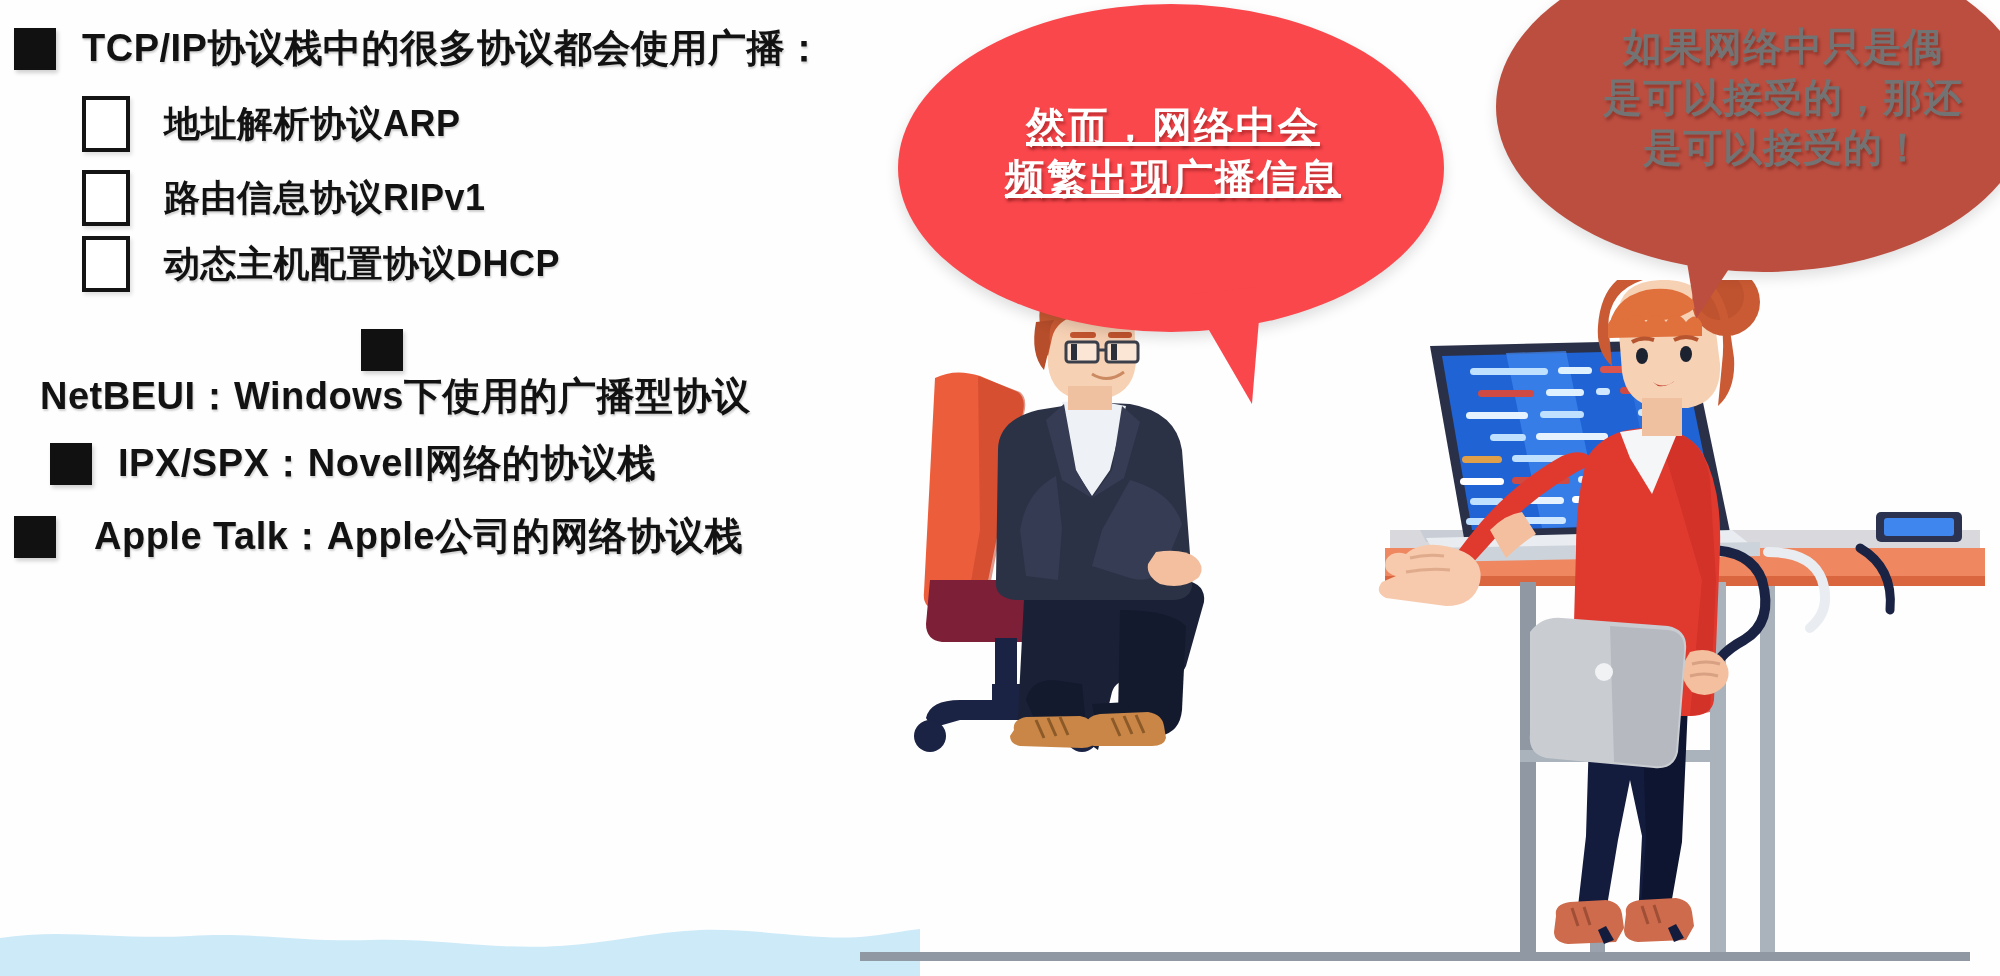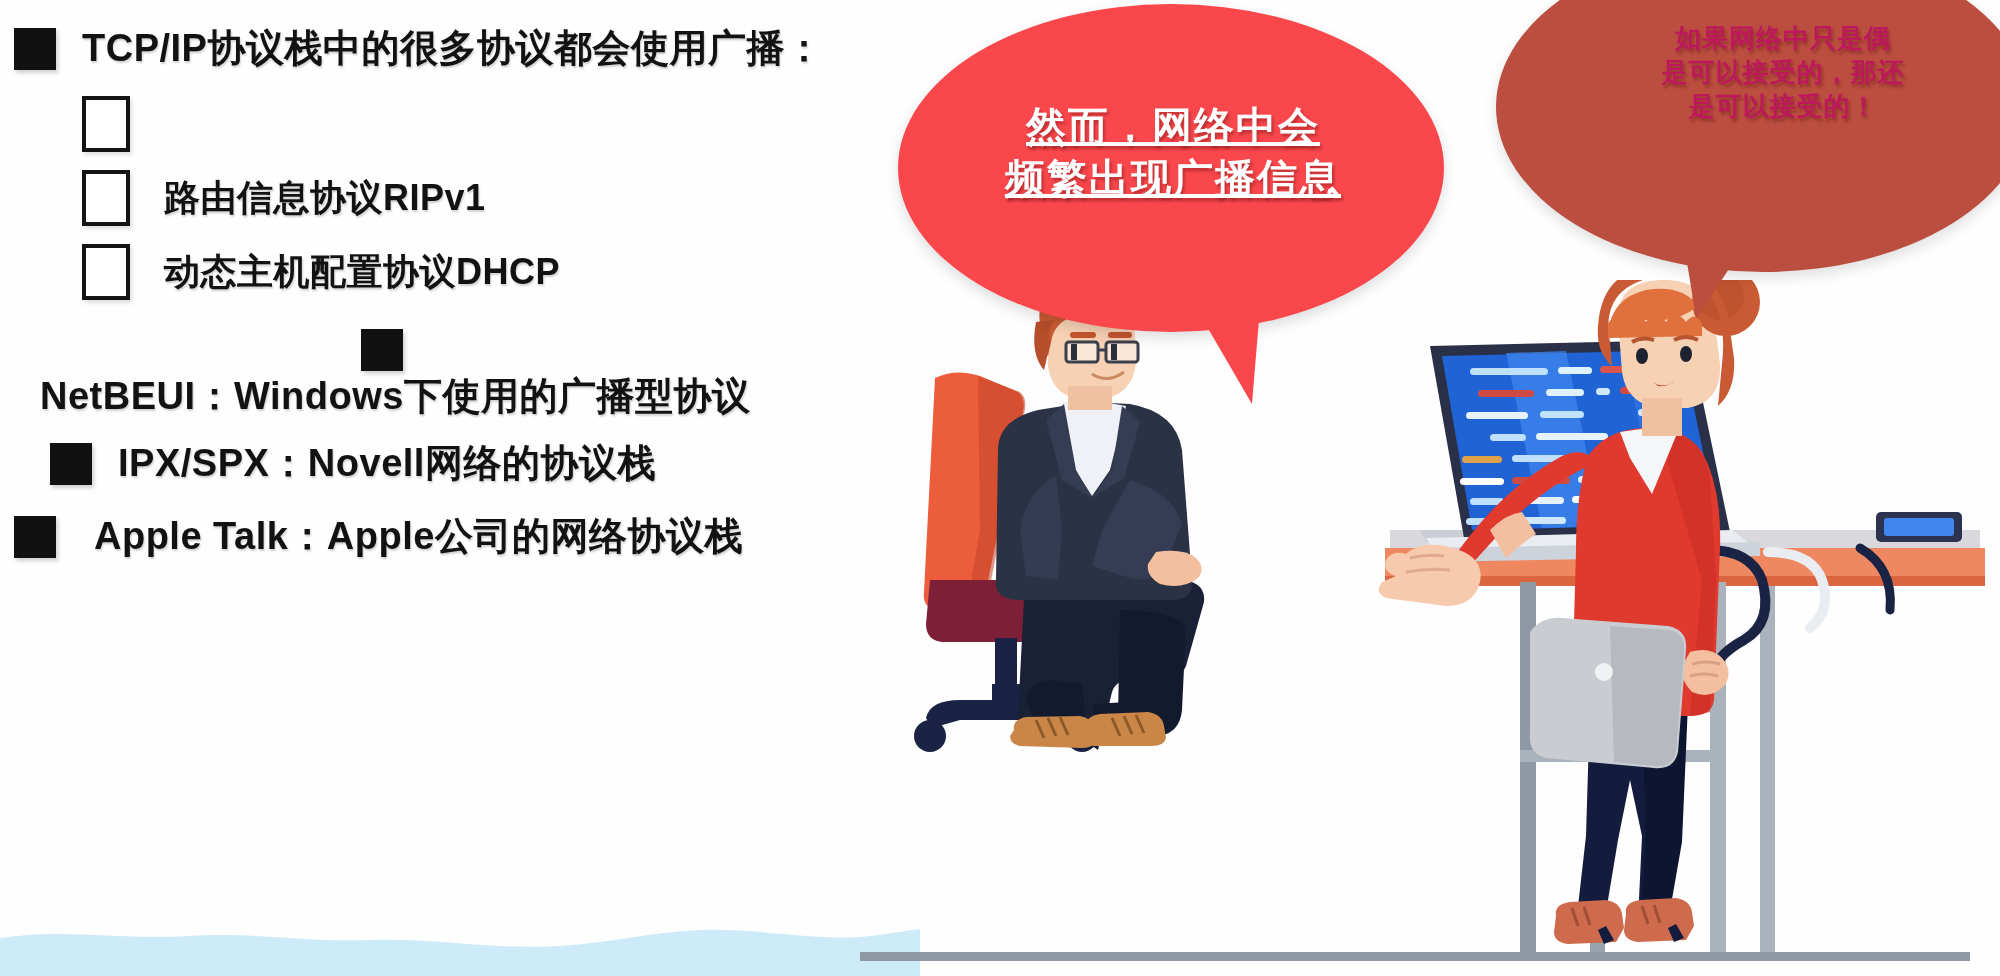--- a/index.html
+++ b/index.html
@@ -63,21 +63,21 @@
   }
   .bubble-brown .tail{
     position:absolute;left:178px;top:268px;width:0;height:0;
     border-left:26px solid transparent;
     border-right:62px solid transparent;
     border-top:110px solid #bc4e40;
     transform:rotate(4deg);
   }
   .bubble-brown-text{
     position:absolute;left:1568px;top:22px;width:430px;
-    text-align:center;color:#be185d;font-weight:700;font-size:26px;
+    text-align:center;color:#737373;font-weight:700;font-size:39px;
     line-height:1.30;letter-spacing:1px;
     text-shadow:2px 3px 3px rgba(90,20,10,.40);
     z-index:6;
   }
 
   
   .illo{position:absolute;left:830px;top:280px;width:1170px;height:696px;}
   .illo svg{display:block;width:100%;height:100%;}
 </style>
 </head>
@@ -87,28 +87,29 @@
 
   <div class="bullets">
 
     <div class="blk lvl1" style="left:14px;top:23px;">
       <span class="sq-filled"></span>
       <span class="btxt">TCP/IP协议栈中的很多协议都会使用广播：</span>
     </div>
 
     <div class="blk lvl2" style="left:82px;top:96px;">
       <span class="sq-open"></span>
+      <span class="btxt">地址解析协议ARP</span>
     </div>
 
     <div class="blk lvl2" style="left:82px;top:170px;">
       <span class="sq-open"></span>
       <span class="btxt">路由信息协议RIPv1</span>
     </div>
 
-    <div class="blk lvl2" style="left:82px;top:244px;">
+    <div class="blk lvl2" style="left:82px;top:236px;">
       <span class="sq-open"></span>
       <span class="btxt">动态主机配置协议DHCP</span>
     </div>
 
     <div class="blk lvl1" style="left:14px;top:329px;flex-direction:column;">
       <span class="sq-filled"></span>
       <span class="btxt">NetBEUI：Windows下使用的广播型协议</span>
     </div>
 
     <div class="blk lvl1" style="left:14px;top:438px;margin-left:36px;">

